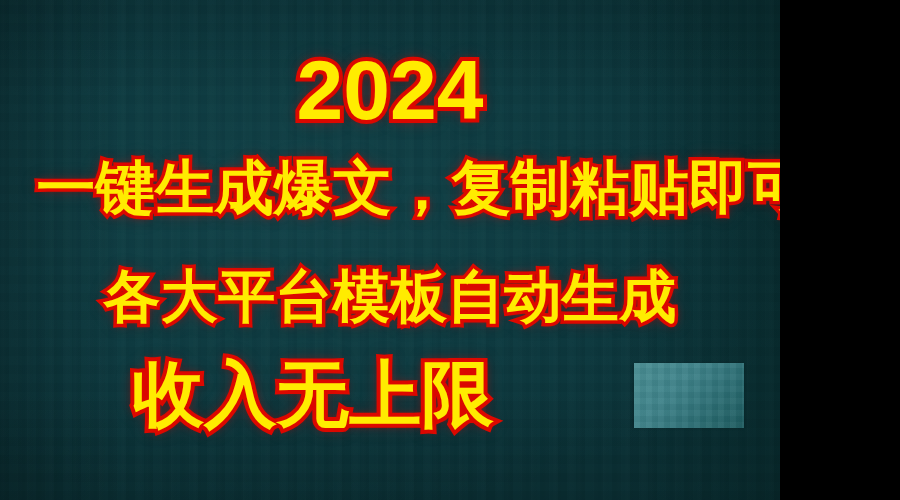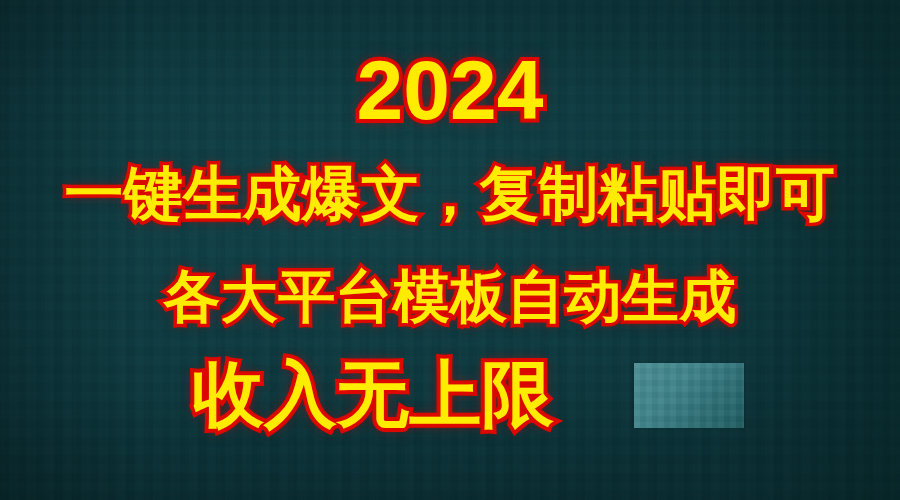--- a/index.html
+++ b/index.html
@@ -4,21 +4,21 @@
 <title>Promo Graphic</title>
 <style>
   html, body {
     margin: 0;
     padding: 0;
     background: #000;
   }
 
   #poster {
     position: relative;
-    width: 900px;
+    width: 780px;
     height: 500px;
     overflow: hidden;
     background-color: #0d3a40;
     font-family: "Liberation Sans", "DejaVu Sans", sans-serif;
     user-select: none;
   }
 
   
   .bg-base {
     position: absolute;
@@ -83,24 +83,25 @@
 
   .line-year {
     top: 44px;
     font-size: 84px;
     line-height: 92px;
     letter-spacing: 0.0em;
     -webkit-text-stroke: 8px #e00b00;
   }
 
   .line-2 {
-    top: 161px;
+    top: 155px;
     font-size: 59px;
     line-height: 66px;
     letter-spacing: 0.005em;
+    padding-left: 32px;
   }
 
   .line-3 {
     top: 264px;
     font-size: 57px;
     line-height: 64px;
     letter-spacing: 0.005em;
   }
 
   .line-4 {

